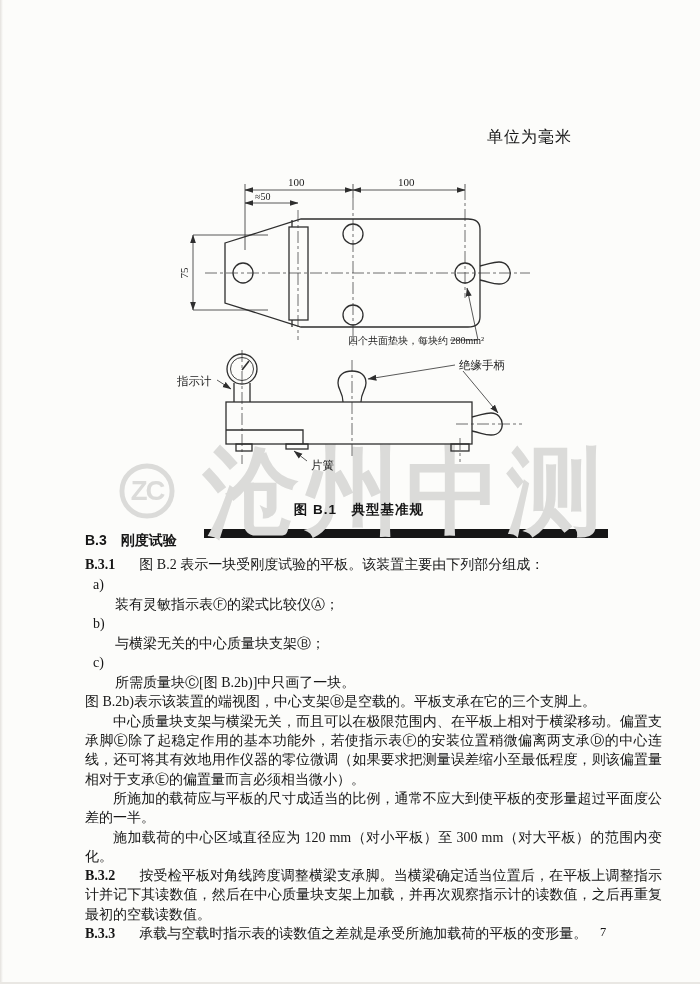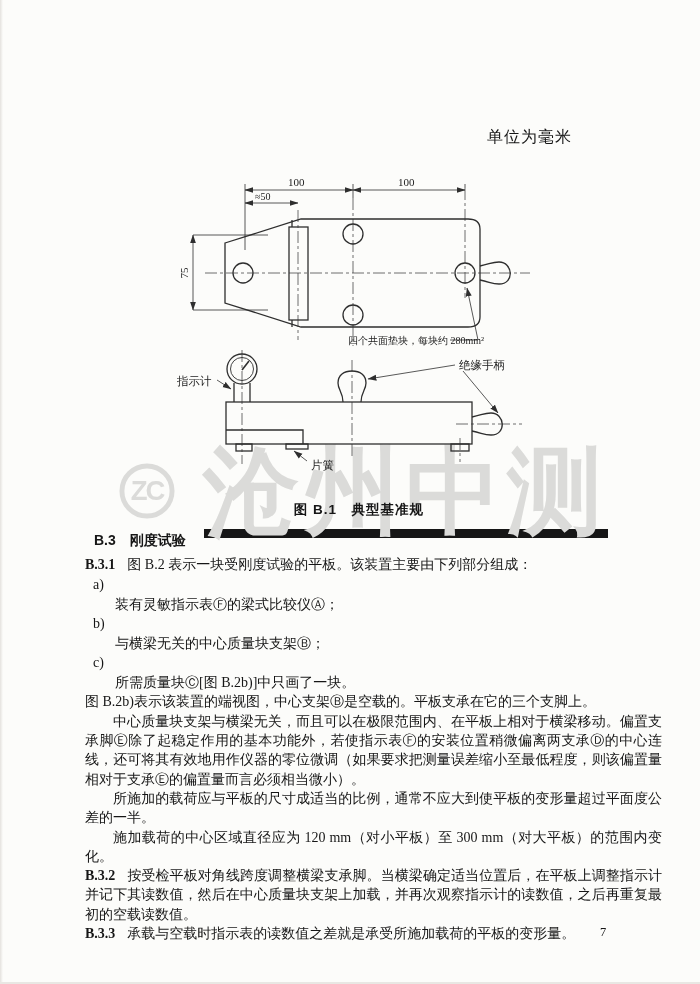--- a/index.html
+++ b/index.html
@@ -41,24 +41,24 @@
     font-weight:bold;font-size:13.5px;letter-spacing:1px;z-index:3;
   }
 
   .textblock{
     position:absolute;left:85px;top:531px;width:577px;z-index:3;
     font-size:14px;line-height:19.3px;text-align:justify;
   }
   .textblock p{margin:0;}
   .textblock .h3{
     font-family:"Liberation Sans","DejaVu Sans",sans-serif;
-    font-weight:bold;font-size:14px;margin:0 0 5px 9px;text-align:left;
+    font-weight:bold;font-size:14px;margin:0 0 5px 0;text-align:left;
   }
   .textblock .h3 .num{margin-right:14px;}
-  .num-label{font-weight:bold;font-family:"Liberation Serif","DejaVu Serif",serif;margin-right:12px;}
+  .num-label{font-weight:bold;font-family:"Liberation Serif","DejaVu Serif",serif;margin-right:24px;}
   .clause{margin:0;}
   .indent{text-indent:2em;}
   .list-item{display:flex;margin:0;}
   .list-item .marker{flex:0 0 30px;padding-left:8px;box-sizing:border-box;}
   .list-item .li-text{flex:1;margin-top:20px;}
 
   .page-number{
     position:absolute;left:600px;top:925px;font-size:12.5px;z-index:3;
   }
 </style>

